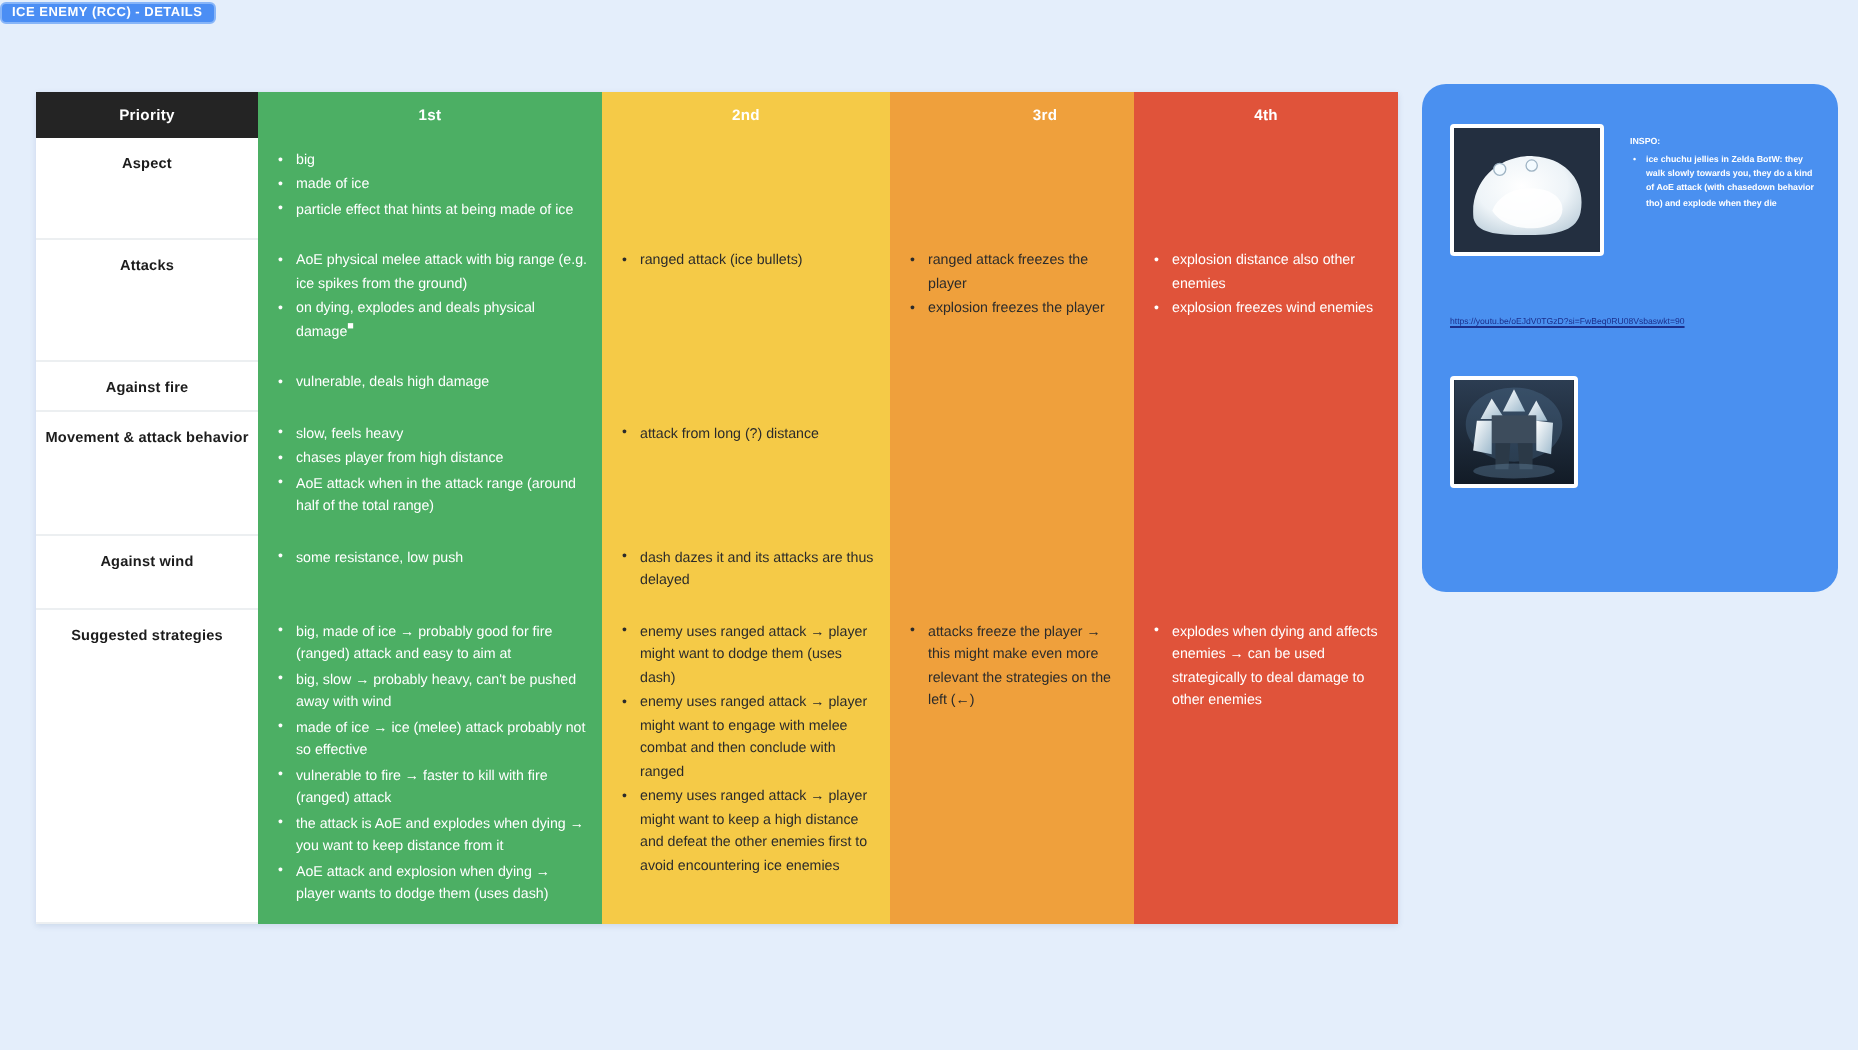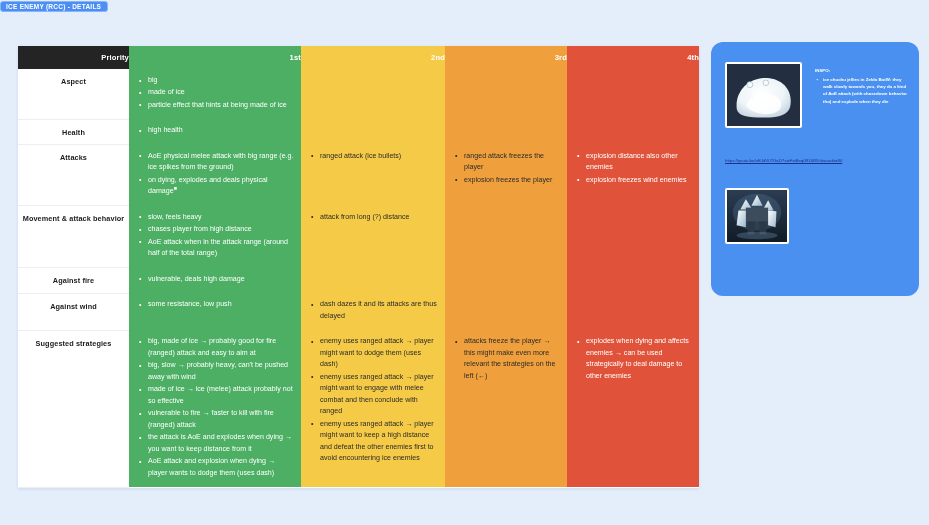--- a/index.html
+++ b/index.html
@@ -54,21 +54,21 @@
   table.matrix col.c2 { width: 144px; }
   table.matrix col.c3 { width: 122px; }
   table.matrix col.c4 { width: 132px; }
 
   
   thead th {
     height: 23px;
     font-size: 7.6px;
     font-weight: bold;
     color: #ffffff;
-    text-align: right;
+    text-align: center;
     vertical-align: middle;
     padding: 0;
     letter-spacing: .15px;
   }
   th.hd-priority { background: #242424; }
   th.hd-1 { background: #4caf64; }
   th.hd-2 { background: #f5ca47; }
   th.hd-3 { background: #efa03c; padding-left: 33px; }
   th.hd-4 { background: #e0533a; }
 
@@ -213,81 +213,70 @@
                 <li>big</li>
                 <li>made of ice</li>
                 <li>particle effect that hints at being made of ice</li>
               </ul>
             </td>
             <td class="cell y empty"></td>
             <td class="cell o empty"></td>
             <td class="cell r empty"></td>
           </tr>
           <tr>
-            <td class="rowlabel">Health</td>
-            <td class="cell g">
-              <ul class="blist">
-                <li>high health</li>
+            <td class="rowlabel">Attacks</td>
+            <td class="cell g">
+              <ul class="blist">
+                <li>AoE physical melee attack with big range (e.g. ice spikes from the ground)</li>
+                <li>on dying, explodes and deals physical damage<sup>■</sup></li>
+              </ul>
+            </td>
+            <td class="cell y">
+              <ul class="blist">
+                <li>ranged attack (ice bullets)</li>
+              </ul>
+            </td>
+            <td class="cell o">
+              <ul class="blist">
+                <li>ranged attack freezes the player</li>
+                <li>explosion freezes the player</li>
+              </ul>
+            </td>
+            <td class="cell r">
+              <ul class="blist">
+                <li>explosion distance also other enemies</li>
+                <li>explosion freezes wind enemies</li>
+              </ul>
+            </td>
+          </tr>
+          <tr>
+            <td class="rowlabel">Against fire</td>
+            <td class="cell g">
+              <ul class="blist">
+                <li>vulnerable, deals high damage</li>
               </ul>
             </td>
             <td class="cell y empty"></td>
             <td class="cell o empty"></td>
             <td class="cell r empty"></td>
           </tr>
           <tr>
-            <td class="rowlabel">Attacks</td>
-            <td class="cell g">
-              <ul class="blist">
-                <li>AoE physical melee attack with big range (e.g. ice spikes from the ground)</li>
-                <li>on dying, explodes and deals physical damage<sup>■</sup></li>
-              </ul>
-            </td>
-            <td class="cell y">
-              <ul class="blist">
-                <li>ranged attack (ice bullets)</li>
-              </ul>
-            </td>
-            <td class="cell o">
-              <ul class="blist">
-                <li>ranged attack freezes the player</li>
-                <li>explosion freezes the player</li>
-              </ul>
-            </td>
-            <td class="cell r">
-              <ul class="blist">
-                <li>explosion distance also other enemies</li>
-                <li>explosion freezes wind enemies</li>
-              </ul>
-            </td>
-          </tr>
-          <tr>
             <td class="rowlabel">Movement &amp; attack behavior</td>
             <td class="cell g">
               <ul class="blist">
                 <li>slow, feels heavy</li>
                 <li>chases player from high distance</li>
                 <li>AoE attack when in the attack range (around half of the total range)</li>
               </ul>
             </td>
             <td class="cell y">
               <ul class="blist">
                 <li>attack from long (?) distance</li>
               </ul>
             </td>
-            <td class="cell o empty"></td>
-            <td class="cell r empty"></td>
-          </tr>
-          <tr>
-            <td class="rowlabel">Against fire</td>
-            <td class="cell g">
-              <ul class="blist">
-                <li>vulnerable, deals high damage</li>
-              </ul>
-            </td>
-            <td class="cell y empty"></td>
             <td class="cell o empty"></td>
             <td class="cell r empty"></td>
           </tr>
           <tr>
             <td class="rowlabel">Against wind</td>
             <td class="cell g">
               <ul class="blist">
                 <li>some resistance, low push</li>
               </ul>
             </td>

